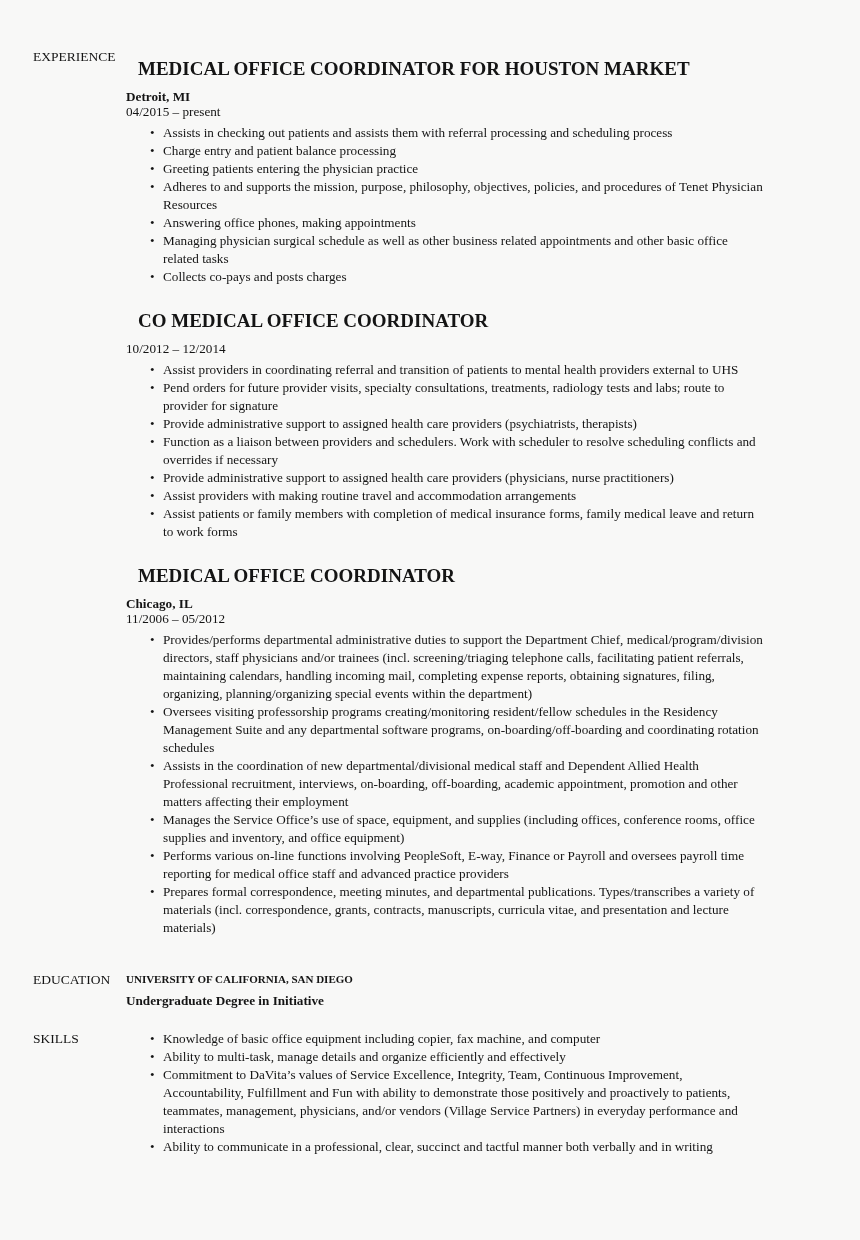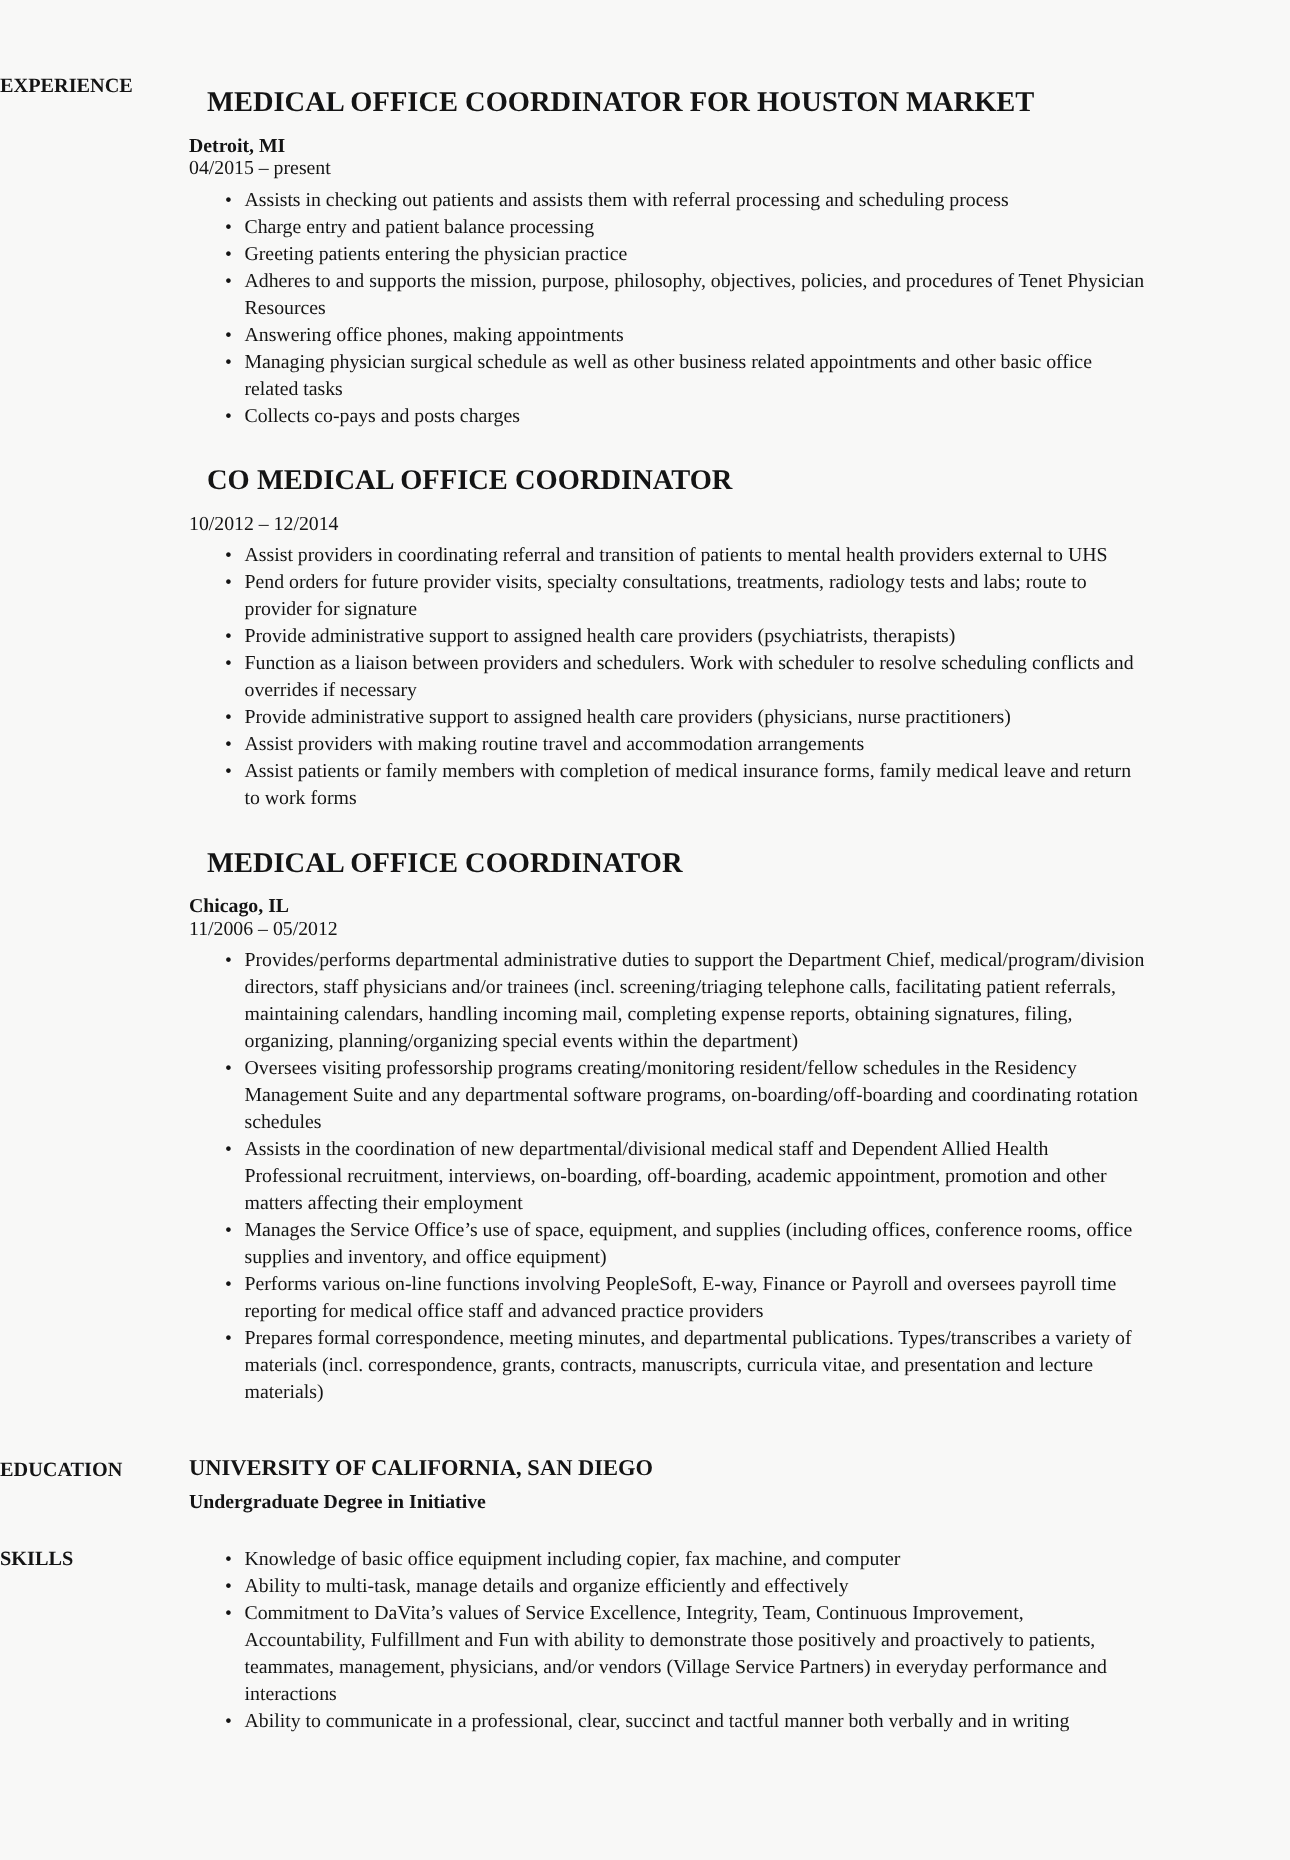--- a/index.html
+++ b/index.html
@@ -35,21 +35,22 @@
     margin: 8px 25px 0 25px;
   }
 
   
   main { margin-top: 21px; }
   .section { display: flex; align-items: flex-start; }
   .section + .section-education { margin-top: 34px; }
   .section + .section-skills { margin-top: 21px; }
   .sec-label {
     flex: 0 0 126px;
-    font-weight: bold;
+    padding-left: 33px;
+    font-weight: normal;
     font-size: 13.5px;
     line-height: 17px;
   }
   .sec-content { width: 653px; }
 
   
   .job + .job { margin-top: 26px; }
   .job-title { margin: 12px; font-weight: bold; font-size: 19px; line-height: 17px; }
   .job-loc   { margin: 5px 0 0; font-weight: bold; font-size: 13.2px; line-height: 15px; }
   .job-dates { margin: 0; font-size: 13.2px; line-height: 16px; }
@@ -62,21 +63,21 @@
   }
   ul.bullets li::before {
     content: "\2022";
     position: absolute;
     left: -13px;
     top: 0;
     font-size: 13px;
   }
 
   
-  .school { margin: 0; font-weight: bold; font-size: 15px; line-height: 17px; }
+  .school { margin: 0; font-weight: bold; font-size: 11px; line-height: 17px; }
   .degree { margin: 5px 0 0; font-weight: bold; font-size: 13.2px; line-height: 16px; }
 
   
   .section-skills ul.bullets { margin-top: 0; }
 </style>
 </head>
 <body>
 
 <div class="page">
 

